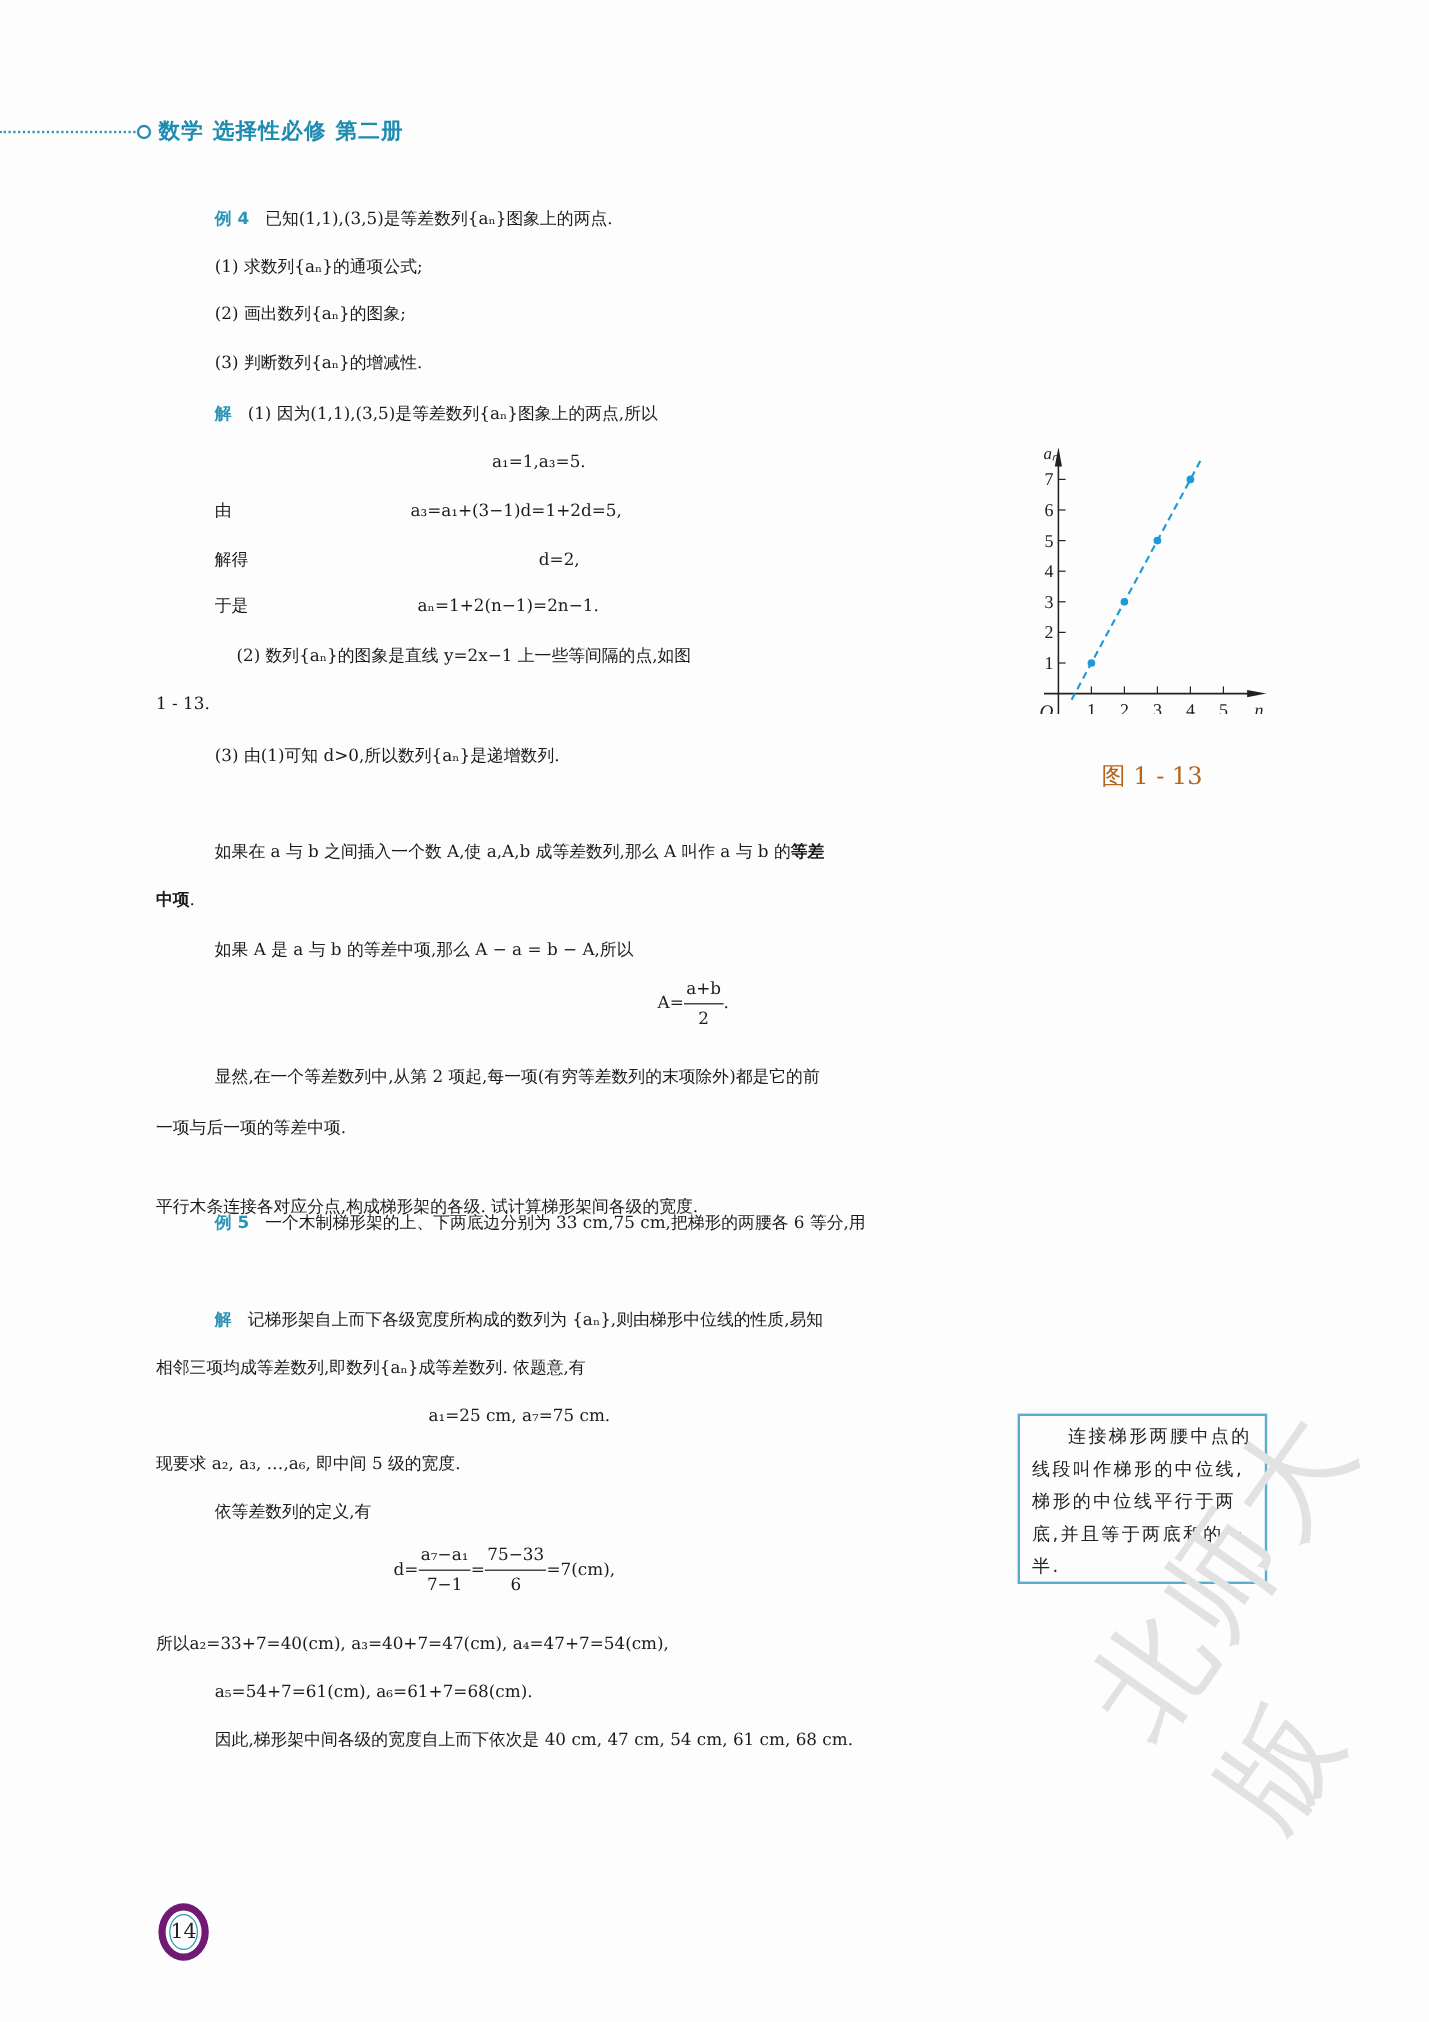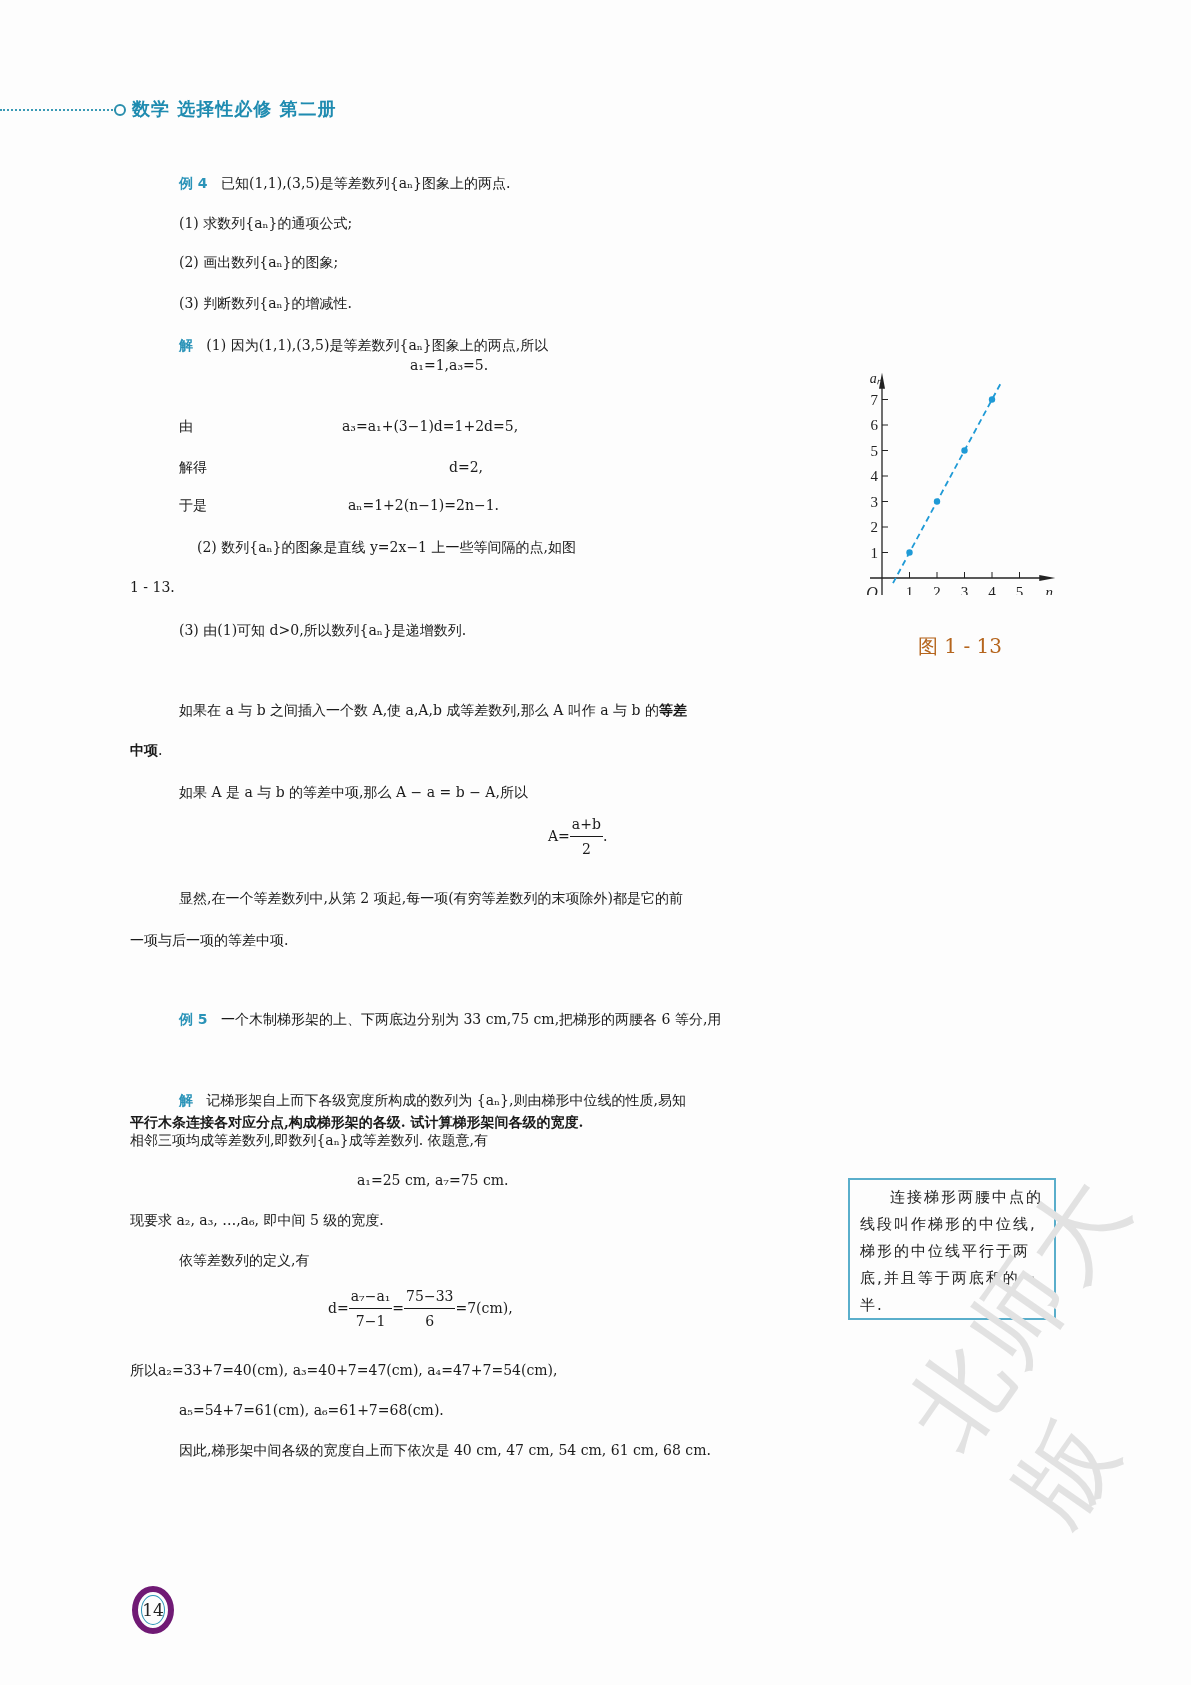--- a/index.html
+++ b/index.html
@@ -35,21 +35,21 @@
   <span>已知(1,1),(3,5)是等差数列{aₙ}图象上的两点.</span>
 </div>
 <div class="line" style="left:179px; top:209px;">(1) 求数列{aₙ}的通项公式;</div>
 <div class="line" style="left:179px; top:248px;">(2) 画出数列{aₙ}的图象;</div>
 <div class="line" style="left:179px; top:289px;">(3) 判断数列{aₙ}的增减性.</div>
 
 <div class="line" style="left:179px; top:331px;">
   <span class="blue">解</span>&nbsp;&nbsp;
   <span>(1) 因为(1,1),(3,5)是等差数列{aₙ}图象上的两点,所以</span>
 </div>
-<div class="line" style="left:410px; top:351px;text-align:center;">a₁=1,a₃=5.</div>
+<div class="line" style="left:410px; top:371px;text-align:center;">a₁=1,a₃=5.</div>
 <div class="line" style="left:179px; top:412px;">由</div>
 <div class="line" style="left:342px; top:412px;">a₃=a₁+(3−1)d=1+2d=5,</div>
 <div class="line" style="left:179px; top:453px;">解得</div>
 <div class="line" style="left:449px; top:453px;">d=2,</div>
 <div class="line" style="left:179px; top:491px;">于是</div>
 <div class="line" style="left:348px; top:491px;">aₙ=1+2(n−1)=2n−1.</div>
 <div class="line" style="left:197px; top:533px;">(2) 数列{aₙ}的图象是直线 y=2x−1 上一些等间隔的点,如图</div>
 <div class="line" style="left:130px; top:573px;">1 - 13.</div>
 <div class="line" style="left:179px; top:616px;">(3) 由(1)可知 d&gt;0,所以数列{aₙ}是递增数列.</div>
 
@@ -103,21 +103,21 @@
 <div class="line" style="left:548px; top:812px;">
   <span>A=</span><span class="frac"><span class="num">a+b</span><span class="den">2</span></span><span>.</span>
 </div>
 <div class="line" style="left:179px; top:884px;">显然,在一个等差数列中,从第 2 项起,每一项(有穷等差数列的末项除外)都是它的前</div>
 <div class="line" style="left:130px; top:926px;">一项与后一项的等差中项.</div>
 
 <div class="line" style="left:179px; top:1005px;">
   <span class="blue">例 5</span>&nbsp;&nbsp;
   <span>一个木制梯形架的上、下两底边分别为 33 cm,75 cm,把梯形的两腰各 6 等分,用</span>
 </div>
-<div class="line" style="left:130px; top:1108px;font-weight:bold;">平行木条连接各对应分点,构成梯形架的各级. 试计算梯形架间各级的宽度.</div>
+<div class="line" style="left:130px; top:992px;">平行木条连接各对应分点,构成梯形架的各级. 试计算梯形架间各级的宽度.</div>
 <div class="line" style="left:179px; top:1086px;">
   <span class="blue">解</span>&nbsp;&nbsp;
   <span>记梯形架自上而下各级宽度所构成的数列为 {aₙ},则由梯形中位线的性质,易知</span>
 </div>
 <div class="line" style="left:130px; top:1126px;">相邻三项均成等差数列,即数列{aₙ}成等差数列. 依题意,有</div>
 <div class="line" style="left:357px; top:1166px;">a₁=25 cm, a₇=75 cm.</div>
 <div class="line" style="left:130px; top:1206px;">现要求 a₂, a₃, …,a₆, 即中间 5 级的宽度.</div>
 <div class="line" style="left:179px; top:1246px;">依等差数列的定义,有</div>
 <div class="line" style="left:328px; top:1284px;">
   <span>d=</span><span class="frac"><span class="num">a₇−a₁</span><span class="den">7−1</span></span><span>=</span><span class="frac"><span class="num">75−33</span><span class="den">6</span></span><span>=7(cm),</span>

